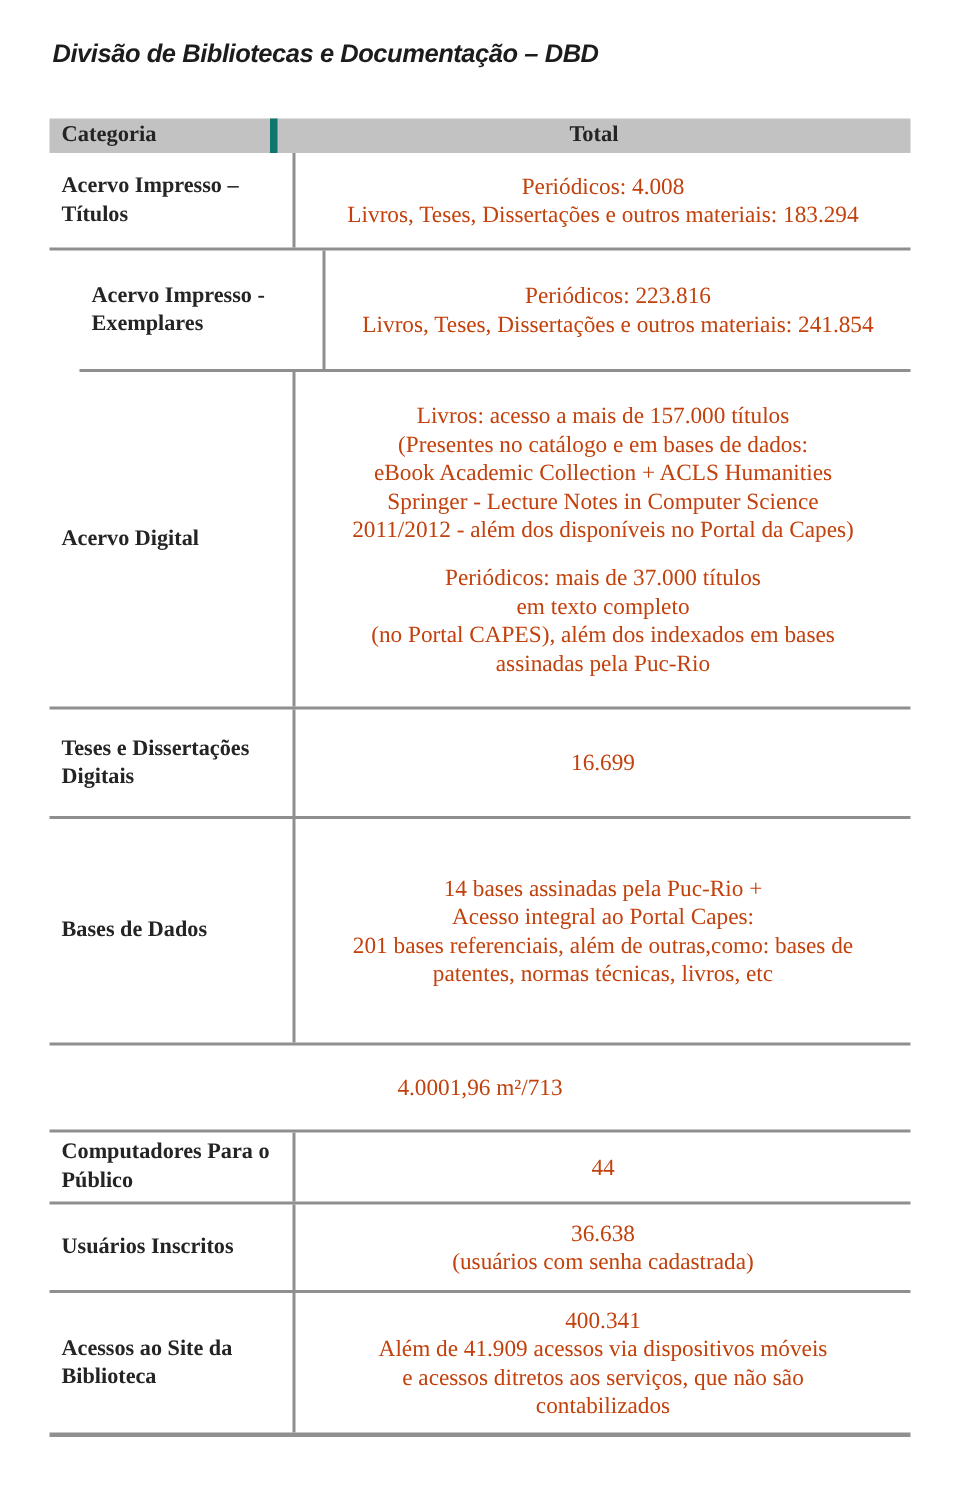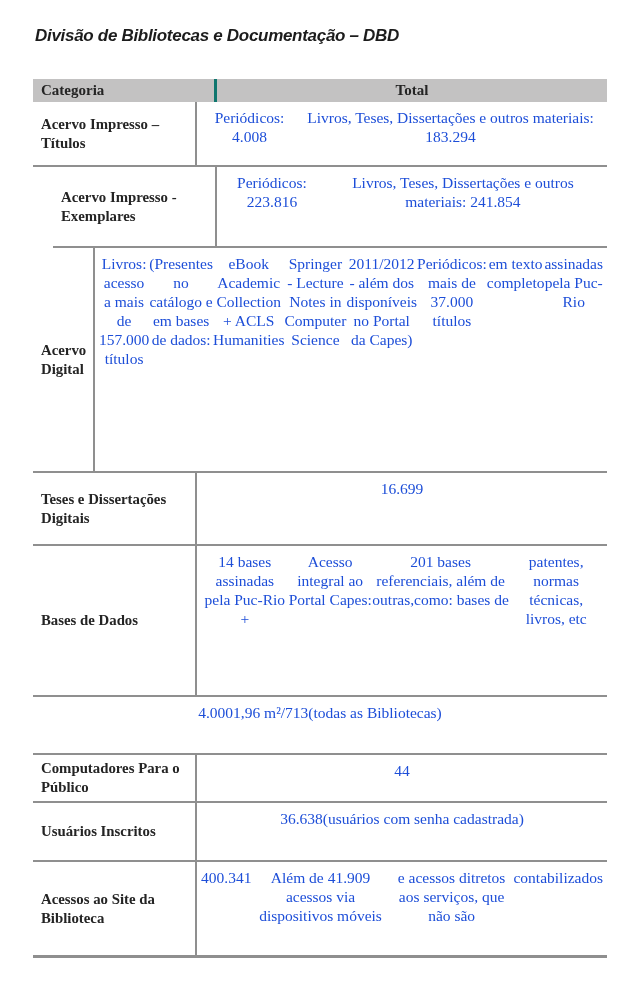--- a/index.html
+++ b/index.html
@@ -19,40 +19,40 @@
   }
   .dbd-table {
     position:absolute; left:33px; top:79px; width:574px;
   }
   .t-header {
     display:flex; height:23px;
     background:#c3c2c2;
     font-weight:bold; font-size:15px; color:#242424;
   }
   .t-header .h-cat {
-    width:184px; display:flex; align-items:center;
-    padding-left:8px; border-right:3px solid #0f766e;
+    width:152px; display:flex; align-items:center;
+    padding-left:8px; border-right:5px solid #0f766e;
   }
   .t-header .h-total {
     flex:1; display:flex; align-items:center; justify-content:center;
   }
   .t-row {
     display:flex; border-bottom:2px solid #8f8f8f;
   }
   .t-row:last-child { border-bottom:3px solid #8f8f8f; }
   .cat-cell {
     width:164px; border-right:2px solid #8f8f8f;
     display:flex; flex-direction:column; justify-content:center;
     padding:4px 6px 4px 8px;
     font-weight:bold; font-size:14.8px; line-height:19px; color:#242424;
   }
   .total-cell {
-    flex:1; display:flex; flex-direction:row; justify-content:center;
+    flex:1; display:flex; flex-direction:column; justify-content:center;
     text-align:center; font-size:15.5px; line-height:19px;
-    padding:6px 4px; color:#1d4ed8;
+    padding:6px 4px; color:#c2410c;
   }
   .total-cell .blank-line { height:13px; }
   
   .t-row:nth-of-type(1){ min-height:65px; }
   .t-row:nth-of-type(2){ min-height:81px;margin-left:20px; }
   .t-row:nth-of-type(3){ min-height:225px; }
   .t-row:nth-of-type(4){ min-height:73px; }
   .t-row:nth-of-type(5){ min-height:151px; }
   .t-row:nth-of-type(6){ min-height:58px; }
   .t-row:nth-of-type(7){ min-height:28px; }
@@ -100,20 +100,21 @@
         </div>
     <div class="total-cell">
           <div>Livros: acesso a mais de 157.000 títulos</div>
           <div>(Presentes no catálogo e em bases de dados:</div>
           <div>eBook Academic Collection + ACLS Humanities</div>
           <div>Springer - Lecture Notes in Computer Science</div>
           <div>2011/2012 - além dos disponíveis no Portal da Capes)</div>
           <div class="blank-line"></div>
           <div>Periódicos: mais de 37.000 títulos</div>
           <div>em texto completo</div>
+          <div>(no Portal CAPES), além dos indexados em bases</div>
           <div>assinadas pela Puc-Rio</div>
         </div>
   </div>
 
   <div class="t-row">
     <div class="cat-cell">
           <div>Teses e Dissertações Digitais</div>
         </div>
     <div class="total-cell">
           <div>16.699</div>
@@ -128,21 +129,20 @@
           <div>14 bases assinadas pela Puc-Rio +</div>
           <div>Acesso integral ao Portal Capes:</div>
           <div>201 bases referenciais, além de outras,como: bases de</div>
           <div>patentes, normas técnicas, livros, etc</div>
         </div>
   </div>
 
   <div class="t-row">
     <div class="total-cell">
           <div>4.0001,96 m²/713</div>
-          <div>(todas as Bibliotecas)</div>
         </div>
   </div>
 
   <div class="t-row">
     <div class="cat-cell">
           <div>Computadores Para o Público</div>
         </div>
     <div class="total-cell">
           <div>44</div>
         </div>

